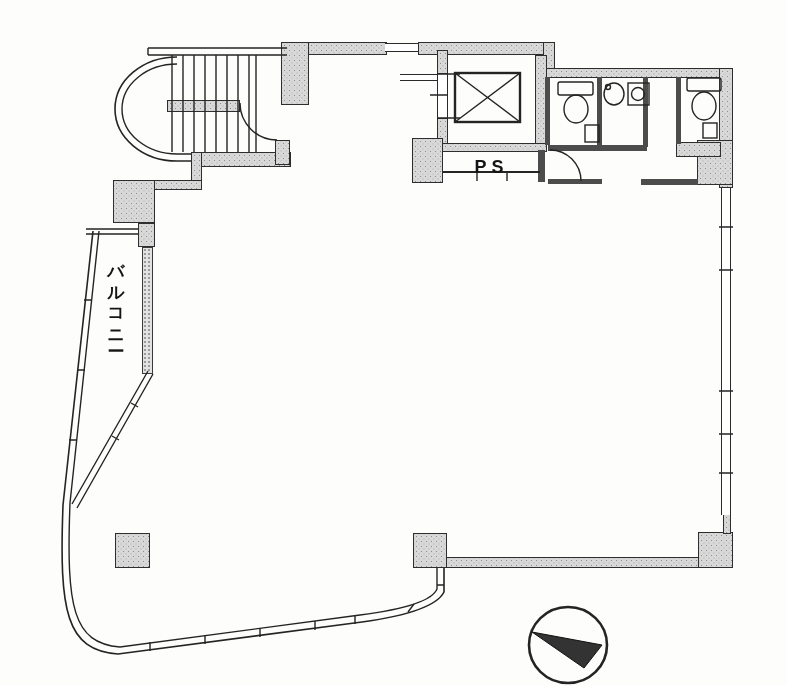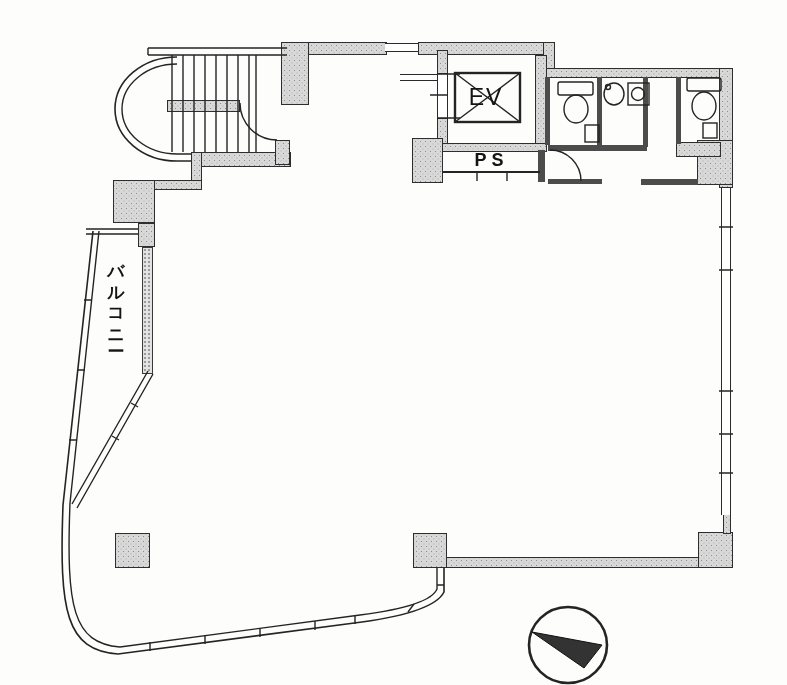--- a/index.html
+++ b/index.html
@@ -10,21 +10,21 @@
                           radial-gradient(circle,#ababab 0.8px,transparent 1px);
          background-size:5px 5px;background-position:0 0,2.5px 2.5px;}
   .hatch-light{position:absolute;box-sizing:border-box;border:1px solid #3a3a3a;background-color:#e2e2e2;
          background-image:radial-gradient(circle,#9a9a9a 0.7px,transparent 1px);
          background-size:4px 4px;}
   .band{position:absolute;background:#4c4c4c;}
   .dline-h{position:absolute;box-sizing:border-box;border-top:1.6px solid #2a2a2a;border-bottom:1.6px solid #2a2a2a;background:#fff;}
   .dline-v{position:absolute;box-sizing:border-box;border-left:1.6px solid #2a2a2a;border-right:1.6px solid #2a2a2a;background:#fff;}
   .lbl{position:absolute;color:#141414;display:flex;align-items:center;justify-content:center;}
   #ev-label{left:452px;top:73px;width:68px;height:49px;font-size:23px;letter-spacing:2px;font-weight:500;}
-  #ps-label{left:443px;top:147px;width:97px;height:26px;font-size:18px;letter-spacing:5px;font-weight:600;}
+  #ps-label{left:443px;top:154px;width:97px;height:26px;font-size:18px;letter-spacing:5px;font-weight:600;}
   #balcony-label{left:99px;top:252px;width:34px;height:160px;font-size:17px;font-weight:bold;
                  writing-mode:vertical-rl;letter-spacing:3px;justify-content:flex-start;}
   svg{position:absolute;left:0;top:0;}
 </style>
 </head>
 <body>
 
 <div id="plan">
 
   <div class="hatch" style="left:283px;top:42px;width:104px;height:13px"></div>
@@ -124,17 +124,16 @@
       <path d="M153,374 L77,508 M148,371 L72,504"></path>
       <path d="M84,300 H92 M77,370 H85 M69,440 H77 M150,642 V651 M205,635 V644 M260,628 V637 M315,621 V630 M355,615 V624 M437,585 H444 M408,612 L414,604 M112,436 L119,440 M131,403 L138,407"></path>
     </g>
 
     <g>
       <ellipse cx="568" cy="645" rx="39" ry="38" stroke-width="2.6"></ellipse>
       <polygon points="532,632 602,645 584,668" fill="#333333" stroke="#111111" stroke-width="1"></polygon>
     </g>
   </svg>
 
-  <div class="lbl" id="ev-label">EV</div>
   <div class="lbl" id="ps-label">PS</div>
   <div class="lbl" id="balcony-label">バルコニー</div>
 
 </div>
 
 </body></html>

